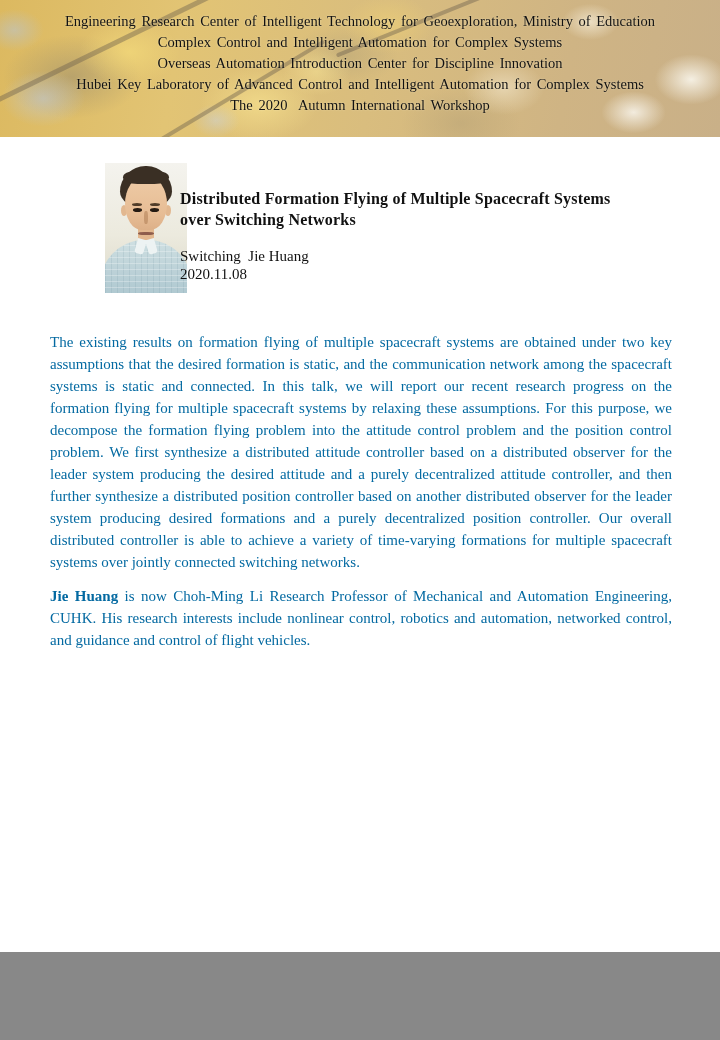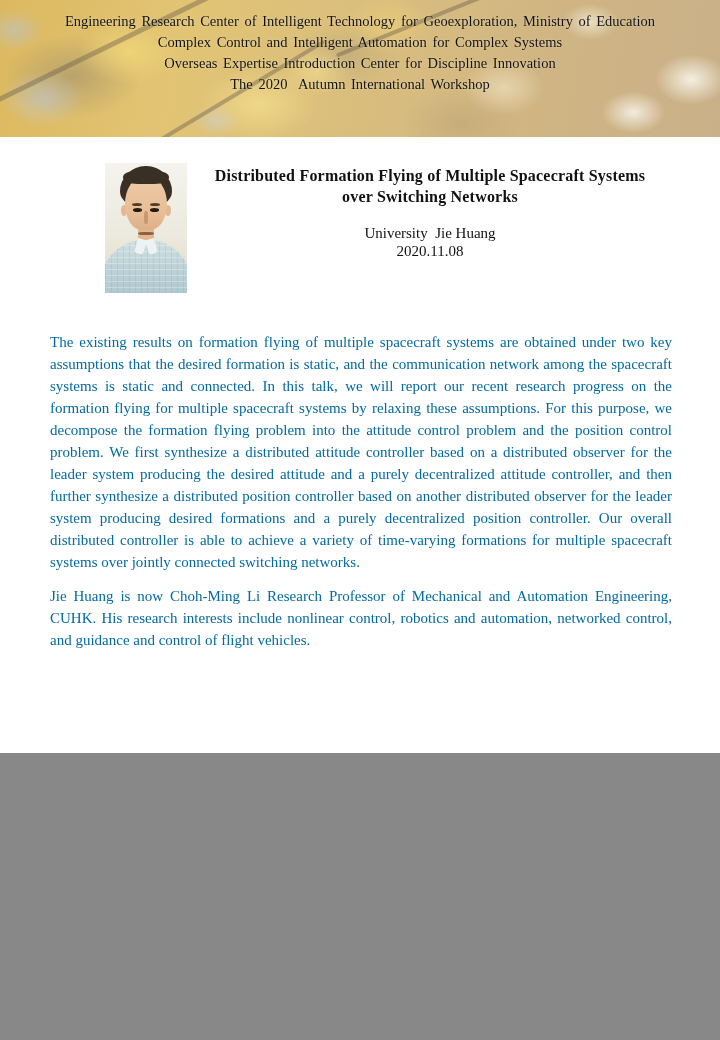--- a/index.html
+++ b/index.html
@@ -1,18 +1,18 @@
 <!DOCTYPE html>
 <html><head>
 <meta charset="utf-8">
 <title>Workshop Announcement</title>
 <style>
   html,body { margin:0; padding:0; background:#888; }
   .page {
-    position:relative; width:720px; height:753px; margin:0 auto;
+    position:relative; width:720px; height:952px; margin:0 auto;
     background:#ffffff; overflow:hidden;
     font-family:"Liberation Serif","DejaVu Serif",serif; color:#111;
   }
 
   
   .header-banner {
     position:absolute; left:0; top:0; width:720px; height:137px; overflow:hidden;
     background:
       radial-gradient(60px 40px at 6% 72%, rgba(188,202,224,.55), transparent 70%),
       radial-gradient(42px 30px at 2% 22%, rgba(182,198,220,.50), transparent 70%),
@@ -71,52 +71,53 @@
                 repeating-linear-gradient(0deg, transparent 0 5px, rgba(255,255,255,.28) 5px 6px),
                 repeating-linear-gradient(90deg, transparent 0 5px, rgba(110,145,160,.16) 5px 6px),
                 linear-gradient(180deg,#cfe0e2 0%,#bdd2d8 55%,#b0c9d1 100%);
               border-radius:48% 48% 0 0 / 85% 85% 0 0; }
   .ph-collar-l { left:31px; top:76px; width:9px; height:15px; background:#edf3f3;
                  transform:rotate(16deg); border-radius:0 0 3px 3px; }
   .ph-collar-r { left:42px; top:76px; width:9px; height:15px; background:#edf3f3;
                  transform:rotate(-16deg); border-radius:0 0 3px 3px; }
 
   
-  .title-block { position:absolute; left:180px; top:165px; width:500px; text-align:center; }
+  .title-block { position:absolute; left:180px; top:188px; width:500px; text-align:left; }
   .talk-title  { font-size:16px; font-weight:bold; line-height:21px; white-space:nowrap; letter-spacing:.2px; }
   .speaker-block { margin-top:17px; }
   .speaker-line  { font-size:15px; line-height:18px; white-space:pre-wrap; }
 
   
   .body-text { position:absolute; left:50px; top:331px; width:622px; }
   .para {
     margin:0; font-size:15px; line-height:22px; text-align:justify; color:#0369a1;
   }
   .bio { margin-top:12px; }
-  .bio .bold-name { font-weight:normal; }
+  .bio .bold-name { font-weight:bold; }
 
   
   .footer-accent-bar {
     position:absolute; left:64px; top:1029px; width:592px; height:8px;
     background:linear-gradient(90deg,#a9c6e8 0%,#4f81bd 45%,#1f4e79 100%);
   }
 </style>
 </head>
 <body>
 
 <div class="page">
 
   <div class="header-banner">
     <div class="branch b1"></div>
     <div class="branch b2"></div>
     <div class="branch b3"></div>
     <div class="header-lines">
       <div class="hdr-line">Engineering Research Center of Intelligent Technology for Geoexploration, Ministry of Education</div>
       <div class="hdr-line">Complex Control and Intelligent Automation for Complex Systems</div>
-      <div class="hdr-line">Overseas Expertise Introduction Center for Discipline Innovation</div>
+      <div class="hdr-line">Overseas Automation Introduction Center for Discipline Innovation</div>
+      <div class="hdr-line">Hubei Key Laboratory of Advanced Control and Intelligent Automation for Complex Systems</div>
       <div class="hdr-line">The 2020  Autumn International Workshop</div>
     </div>
   </div>
 
   <div class="photo">
     <div class="ph-hair"></div>
     <div class="ph-ear-l"></div>
     <div class="ph-ear-r"></div>
     <div class="ph-neck"></div>
     <div class="ph-face"></div>
@@ -129,21 +130,21 @@
     <div class="ph-mouth"></div>
     <div class="ph-shirt"></div>
     <div class="ph-collar-l"></div>
     <div class="ph-collar-r"></div>
   </div>
 
   <div class="title-block">
     <div class="talk-title">Distributed Formation Flying of Multiple Spacecraft Systems</div>
     <div class="talk-title">over Switching Networks</div>
     <div class="speaker-block">
-      <div class="speaker-line">University  Jie Huang</div>
+      <div class="speaker-line">Switching  Jie Huang</div>
       <div class="speaker-line">2020.11.08</div>
     </div>
   </div>
 
   <div class="body-text">
     <p class="para">The existing results on formation flying of multiple spacecraft systems are obtained under two key assumptions that the desired formation is static, and the communication network among the spacecraft systems is static and connected. In this talk, we will report our recent research progress on the formation flying for multiple spacecraft systems by relaxing these assumptions.  For this purpose, we decompose the formation flying problem into the attitude control problem and the position control problem. We first synthesize a distributed attitude controller based on a distributed observer for the leader system producing the desired attitude and a purely decentralized attitude controller, and then further synthesize a distributed position controller based on another distributed observer for the leader system producing desired formations and a purely decentralized position controller.  Our overall distributed controller is able to achieve a variety of time-varying formations for multiple spacecraft systems over jointly connected switching networks.</p>
     <p class="para bio"><span class="bold-name">Jie Huang</span><span> is now Choh-Ming Li Research Professor of Mechanical and Automation Engineering, CUHK.  His research interests include nonlinear control, robotics and automation, networked control, and guidance and control of flight vehicles.</span></p>
   </div>
 
   <div class="footer-accent-bar" style="background: linear-gradient(90deg, rgb(169, 198, 232) 0%, rgb(79, 129, 189) 45%, rgb(31, 78, 121) 100%);"></div>

